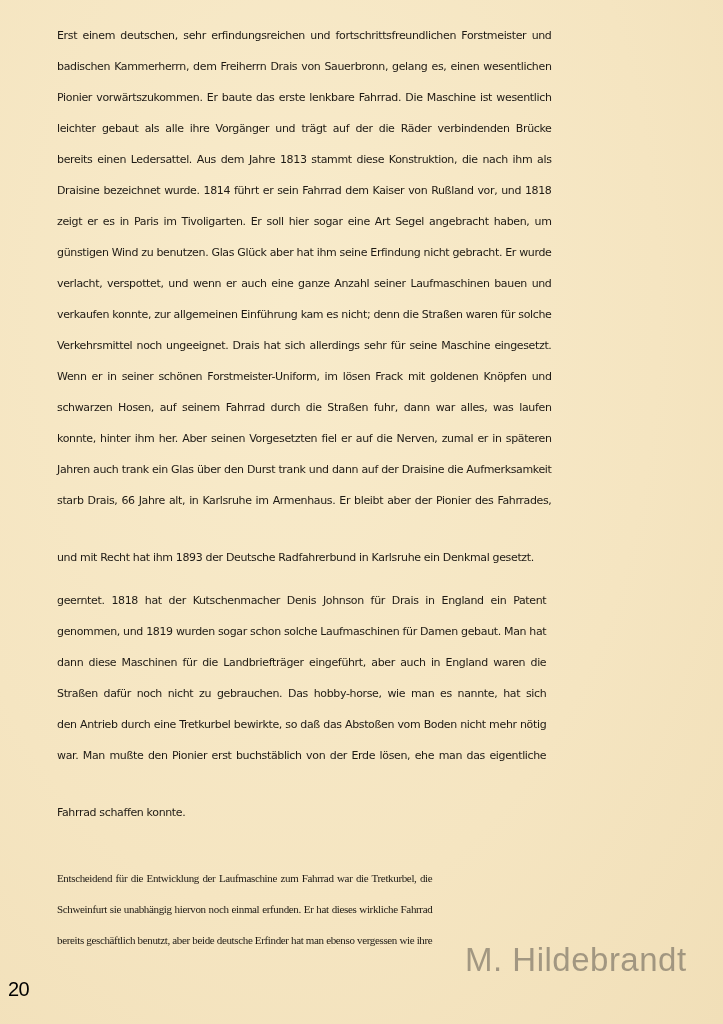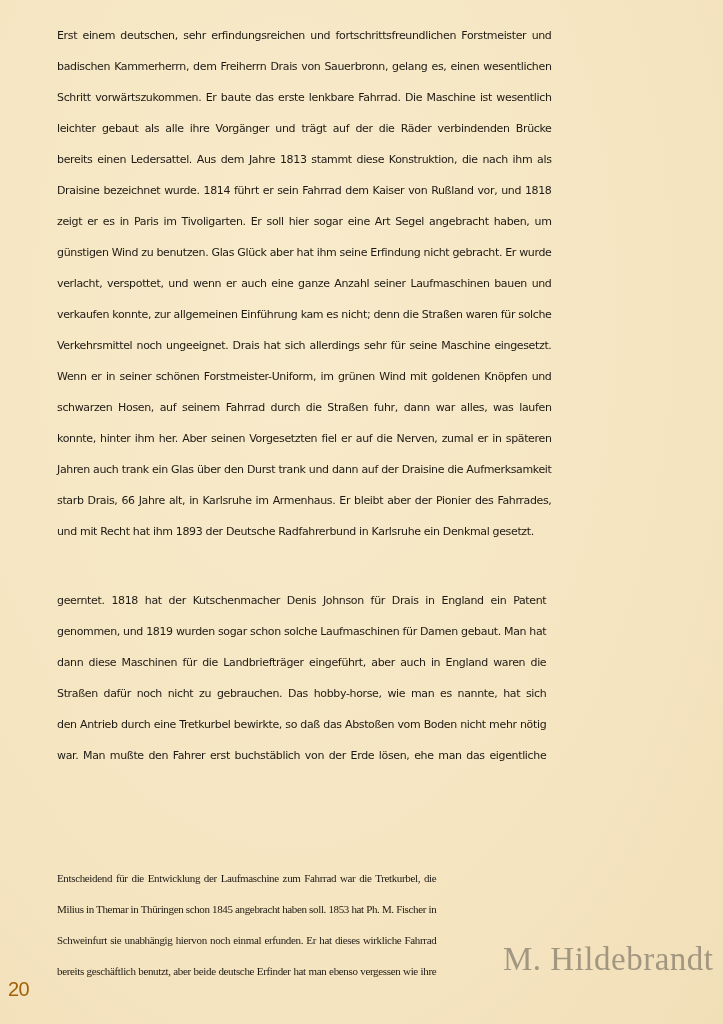--- a/index.html
+++ b/index.html
@@ -14,69 +14,69 @@
   .page { position: absolute; left: 57px; top: 20px; width: 650px; }
   .para { margin: 0; }
   .line {
     display: block; height: 31px; line-height: 31px;
     font-size: 11px; letter-spacing: -0.35px;
     text-align: justify; text-align-last: justify;
     white-space: nowrap; overflow: visible;
   }
   .line.last { text-align-last: left; }
   .line span.t { display: inline-block; width: 100%; text-align: justify; text-align-last: justify; white-space: normal; }
-  .line.last span.t { text-align-last: left; }
+  .line.last span.t { text-align-last: left; margin-top: 26px; }
   #p1 { position: absolute; top: 0; }
   #p2 { position: absolute; top: 565px; }
   #p3 { position: absolute; top: 843px; font-family: Liberation Serif, serif; }
   .pagenum {
     position: absolute; left: 8px; top: 978px;
     font-family: "Liberation Sans", sans-serif;
-    font-size: 20px; color: #a16207; letter-spacing: -0.5px;
+    font-size: 20px; color: #000000; letter-spacing: -0.5px;
   }
   .watermark {
     position: absolute; left: 465px; top: 941px;
-    font-family: Liberation Serif, serif;
+    font-family: Liberation Sans, sans-serif;
     font-size: 33px; color: rgba(95, 90, 80, 0.55);
-    letter-spacing: 0.5px; pointer-events: none; margin-left: 38px;
+    letter-spacing: 0.5px; pointer-events: none;
   }
 </style>
 </head>
 <body>
 
 <div class="page">
   <div id="p1" class="para">
       <div class="line"><span class="t">Erst einem deutschen, sehr erfindungsreichen und fortschrittsfreundlichen Forstmeister und</span></div>
       <div class="line"><span class="t">badischen Kammerherrn, dem Freiherrn Drais von Sauerbronn, gelang es, einen wesentlichen</span></div>
-      <div class="line"><span class="t">Schritt vorwärtszukommen. Er baute das erste lenkbare Fahrrad. Die Maschine ist wesentlich</span></div>
+      <div class="line"><span class="t">Pionier vorwärtszukommen. Er baute das erste lenkbare Fahrrad. Die Maschine ist wesentlich</span></div>
       <div class="line"><span class="t">leichter gebaut als alle ihre Vorgänger und trägt auf der die Räder verbindenden Brücke</span></div>
       <div class="line"><span class="t">bereits einen Ledersattel. Aus dem Jahre 1813 stammt diese Konstruktion, die nach ihm als</span></div>
       <div class="line"><span class="t">Draisine bezeichnet wurde. 1814 führt er sein Fahrrad dem Kaiser von Rußland vor, und 1818</span></div>
       <div class="line"><span class="t">zeigt er es in Paris im Tivoligarten. Er soll hier sogar eine Art Segel angebracht haben, um</span></div>
       <div class="line"><span class="t">günstigen Wind zu benutzen. Glas Glück aber hat ihm seine Erfindung nicht gebracht. Er wurde</span></div>
       <div class="line"><span class="t">verlacht, verspottet, und wenn er auch eine ganze Anzahl seiner Laufmaschinen bauen und</span></div>
       <div class="line"><span class="t">verkaufen konnte, zur allgemeinen Einführung kam es nicht; denn die Straßen waren für solche</span></div>
       <div class="line"><span class="t">Verkehrsmittel noch ungeeignet. Drais hat sich allerdings sehr für seine Maschine eingesetzt.</span></div>
-      <div class="line"><span class="t">Wenn er in seiner schönen Forstmeister-Uniform, im grünen Wind mit goldenen Knöpfen und</span></div>
+      <div class="line"><span class="t">Wenn er in seiner schönen Forstmeister-Uniform, im lösen Frack mit goldenen Knöpfen und</span></div>
       <div class="line"><span class="t">schwarzen Hosen, auf seinem Fahrrad durch die Straßen fuhr, dann war alles, was laufen</span></div>
       <div class="line"><span class="t">konnte, hinter ihm her. Aber seinen Vorgesetzten fiel er auf die Nerven, zumal er in späteren</span></div>
       <div class="line"><span class="t">Jahren auch trank ein Glas über den Durst trank und dann auf der Draisine die Aufmerksamkeit</span></div>
       <div class="line"><span class="t">starb Drais, 66 Jahre alt, in Karlsruhe im Armenhaus. Er bleibt aber der Pionier des Fahrrades,</span></div>
       <div class="line last"><span class="t">und mit Recht hat ihm 1893 der Deutsche Radfahrerbund in Karlsruhe ein Denkmal gesetzt.</span></div>
     </div>
   <div id="p2" class="para">
       <div class="line"><span class="t">geerntet. 1818 hat der Kutschenmacher Denis Johnson für Drais in England ein Patent</span></div>
       <div class="line"><span class="t">genommen, und 1819 wurden sogar schon solche Laufmaschinen für Damen gebaut. Man hat</span></div>
       <div class="line"><span class="t">dann diese Maschinen für die Landbriefträger eingeführt, aber auch in England waren die</span></div>
       <div class="line"><span class="t">Straßen dafür noch nicht zu gebrauchen. Das hobby-horse, wie man es nannte, hat sich</span></div>
       <div class="line"><span class="t">den Antrieb durch eine Tretkurbel bewirkte, so daß das Abstoßen vom Boden nicht mehr nötig</span></div>
-      <div class="line"><span class="t">war. Man mußte den Fahrer erst buchstäblich von der Erde lösen, ehe man das eigentliche</span></div>
+      <div class="line"><span class="t">war. Man mußte den Pionier erst buchstäblich von der Erde lösen, ehe man das eigentliche</span></div>
+      <div class="line last"><span class="t">Fahrrad schaffen konnte.</span></div>
     </div>
   <div id="p3" class="para">
       <div class="line"><span class="t">Entscheidend für die Entwicklung der Laufmaschine zum Fahrrad war die Tretkurbel, die</span></div>
-      <div class="line"><span class="t">Milius in Themar in Thüringen schon 1845 angebracht haben soll. 1853 hat Ph. M. Fischer in</span></div>
       <div class="line"><span class="t">Schweinfurt sie unabhängig hiervon noch einmal erfunden. Er hat dieses wirkliche Fahrrad</span></div>
       <div class="line"><span class="t">bereits geschäftlich benutzt, aber beide deutsche Erfinder hat man ebenso vergessen wie ihre</span></div>
     </div>
 </div>
 
 <div class="pagenum">20</div>
 <div class="watermark">M. Hildebrandt</div>
 
 </body></html>

